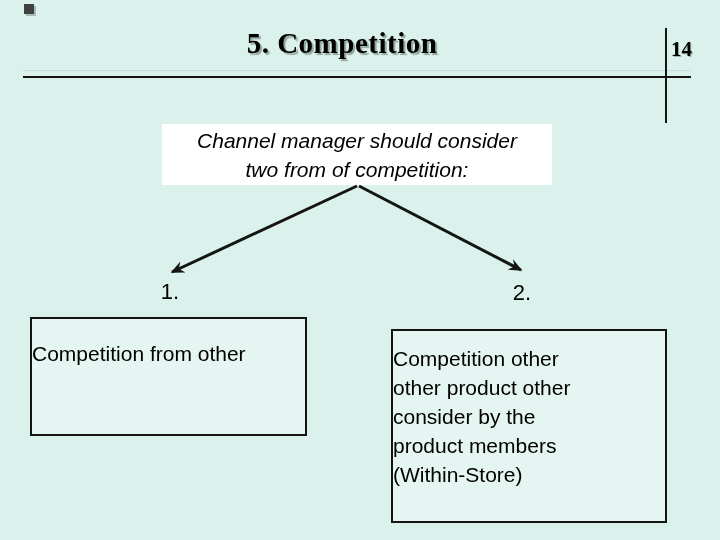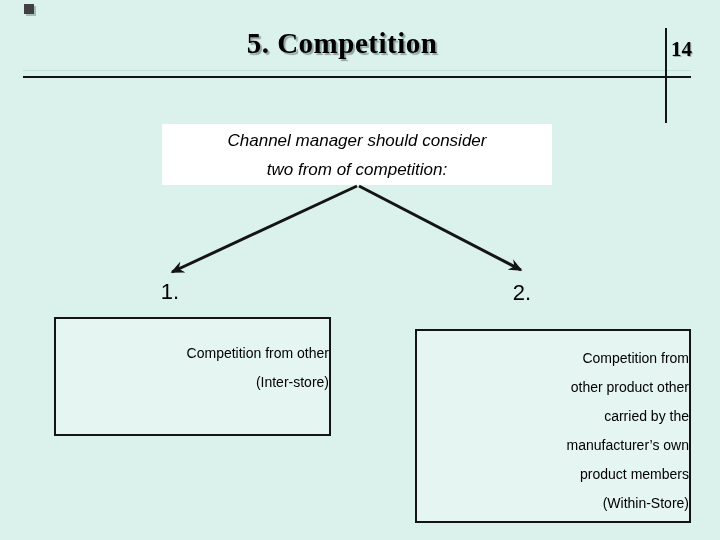--- a/index.html
+++ b/index.html
@@ -77,21 +77,21 @@
   
   .header-box {
     position: absolute;
     left: 162px;
     top: 124px;
     width: 390px;
     height: 61px;
     background: #ffffff;
     text-align: center;
     font-style: italic;
-    font-size: 17px;
+    font-size: 21px;
     line-height: 29px;
     padding-top: 2px;
     box-sizing: border-box;
   }
   
   .arrows-svg {
     position: absolute;
     left: 0;
     top: 0;
     width: 720px;
@@ -105,24 +105,23 @@
     font-size: 22px;
   }
   .branch-label.one { left: 148px; top: 279px; }
   .branch-label.two { left: 500px; top: 280px; }
   
   .option-box {
     position: absolute;
     box-sizing: border-box;
     border: 2px solid #141414;
     background: rgba(255, 255, 255, 0.28);
-    text-align: right;
-    font-size: 14px;
+    text-align: left;
+    font-size: 21px;
     line-height: 29px;
-    margin-left: 24px;
   }
   .option-box.left {
     left: 30px;
     top: 317px;
     width: 277px;
     height: 119px;
     padding-top: 20px;
   }
   .option-box.right {
     left: 391px;
@@ -160,25 +159,23 @@
     </defs>
     <polyline points="357,186 172,272" fill="none" stroke="#141414" stroke-width="3" marker-end="url(#arrowhead)"></polyline>
     <polyline points="359,186 521,270" fill="none" stroke="#141414" stroke-width="3" marker-end="url(#arrowhead)"></polyline>
   </svg>
 
   <div class="branch-label one">1.</div>
   <div class="branch-label two">2.</div>
 
   <div class="option-box left">
     <div>Competition from other</div>
-    <div>(Inter-store)</div>
   </div>
 
   <div class="option-box right">
-    <div>Competition from</div>
+    <div>Competition other</div>
     <div>other product other</div>
-    <div>carried by the</div>
-    <div>manufacturer’s own</div>
+    <div>consider by the</div>
     <div>product members</div>
     <div>(Within-Store)</div>
   </div>
 
 </div>
 
 </body></html>

